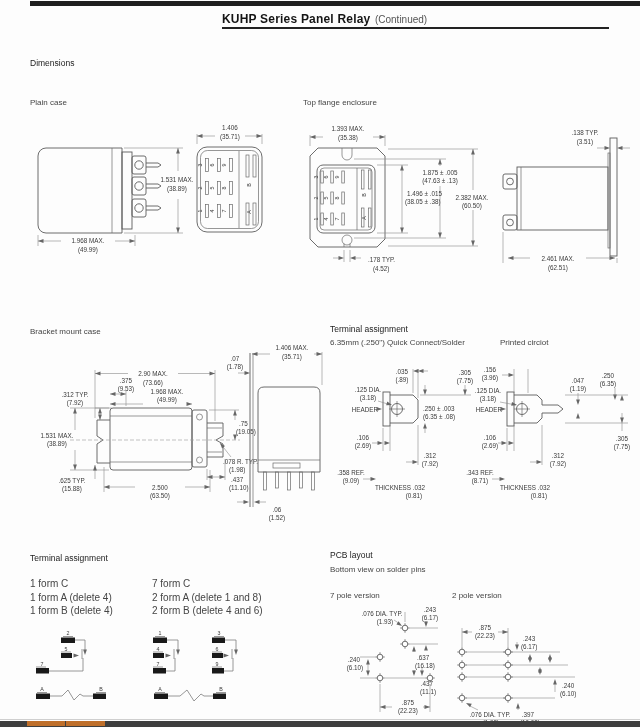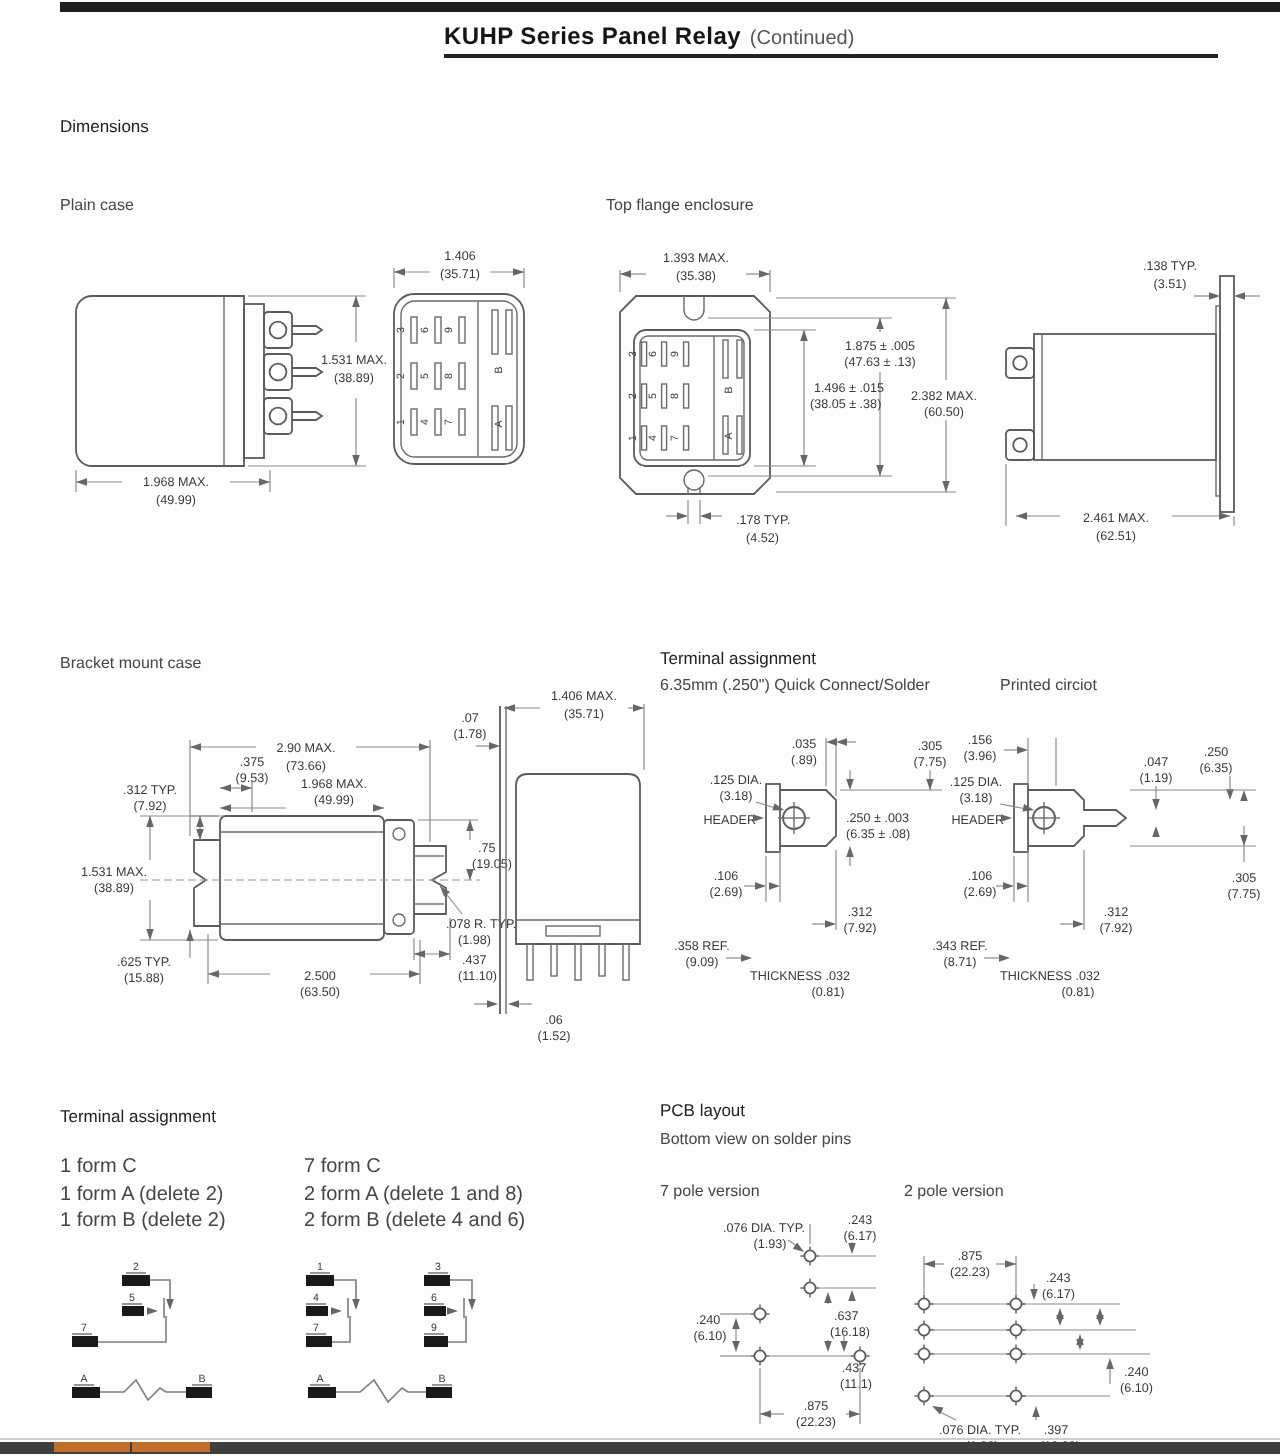--- a/index.html
+++ b/index.html
@@ -43,22 +43,22 @@
 <div class="abs h1" style="left:30px;top:58px">Dimensions</div>
 <div class="abs lbl" style="left:30px;top:98px">Plain case</div>
 <div class="abs lbl" style="left:303px;top:98px">Top flange enclosure</div>
 <div class="abs lbl" style="left:30px;top:327px">Bracket mount case</div>
 <div class="abs h1" style="left:330px;top:324px">Terminal assignment</div>
 <div class="abs lbl" style="left:330px;top:338px">6.35mm (.250") Quick Connect/Solder</div>
 <div class="abs lbl" style="left:500px;top:338px">Printed circiot</div>
 <div class="abs h1" style="left:30px;top:553px">Terminal assignment</div>
 <div class="abs listrow" style="left:30px;top:577px">
   <div>1 form C</div>
-  <div>1 form A (delete 2)</div>
-  <div>1 form B (delete 2)</div>
+  <div>1 form A (delete 4)</div>
+  <div>1 form B (delete 4)</div>
 </div>
 <div class="abs listrow" style="left:152px;top:577px">
   <div>7 form C</div>
   <div>2 form A (delete 1 and 8)</div>
   <div>2 form B (delete 4 and 6)</div>
 </div>
 <div class="abs h1" style="left:330px;top:550px">PCB layout</div>
 <div class="abs lbl" style="left:330px;top:565px">Bottom view on solder pins</div>
 <div class="abs lbl" style="left:330px;top:591px">7 pole version</div>
 <div class="abs lbl" style="left:452px;top:591px">2 pole version</div>

